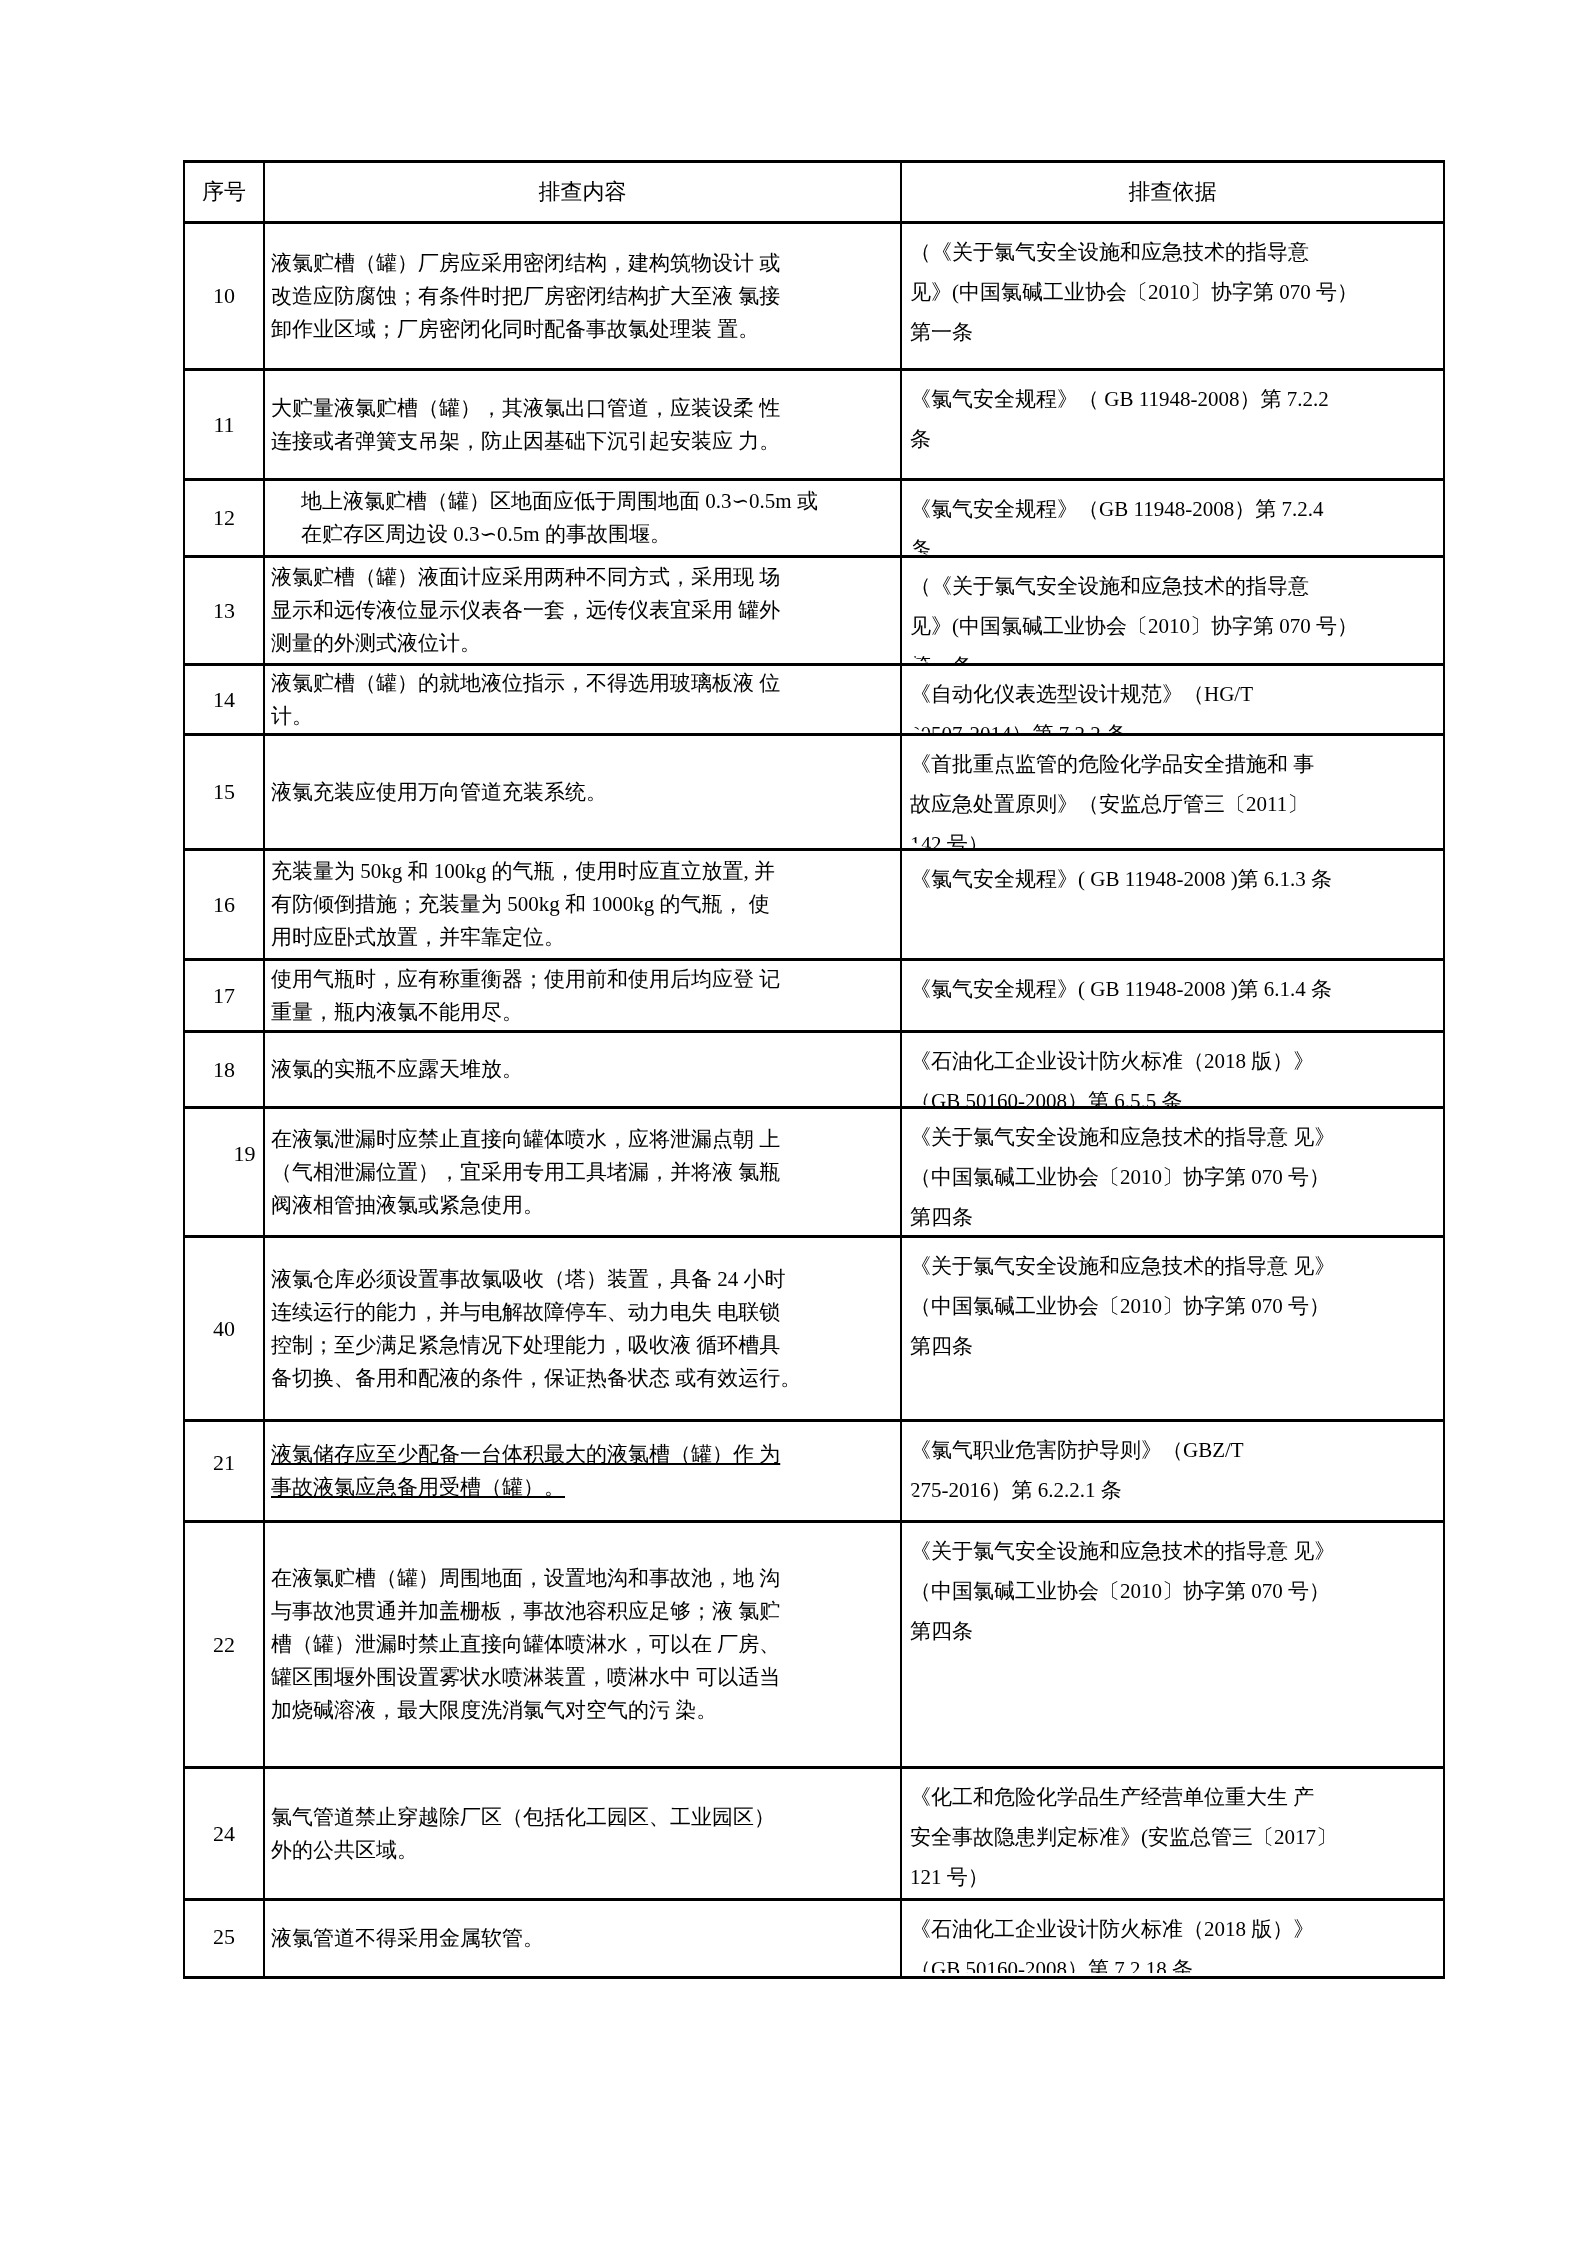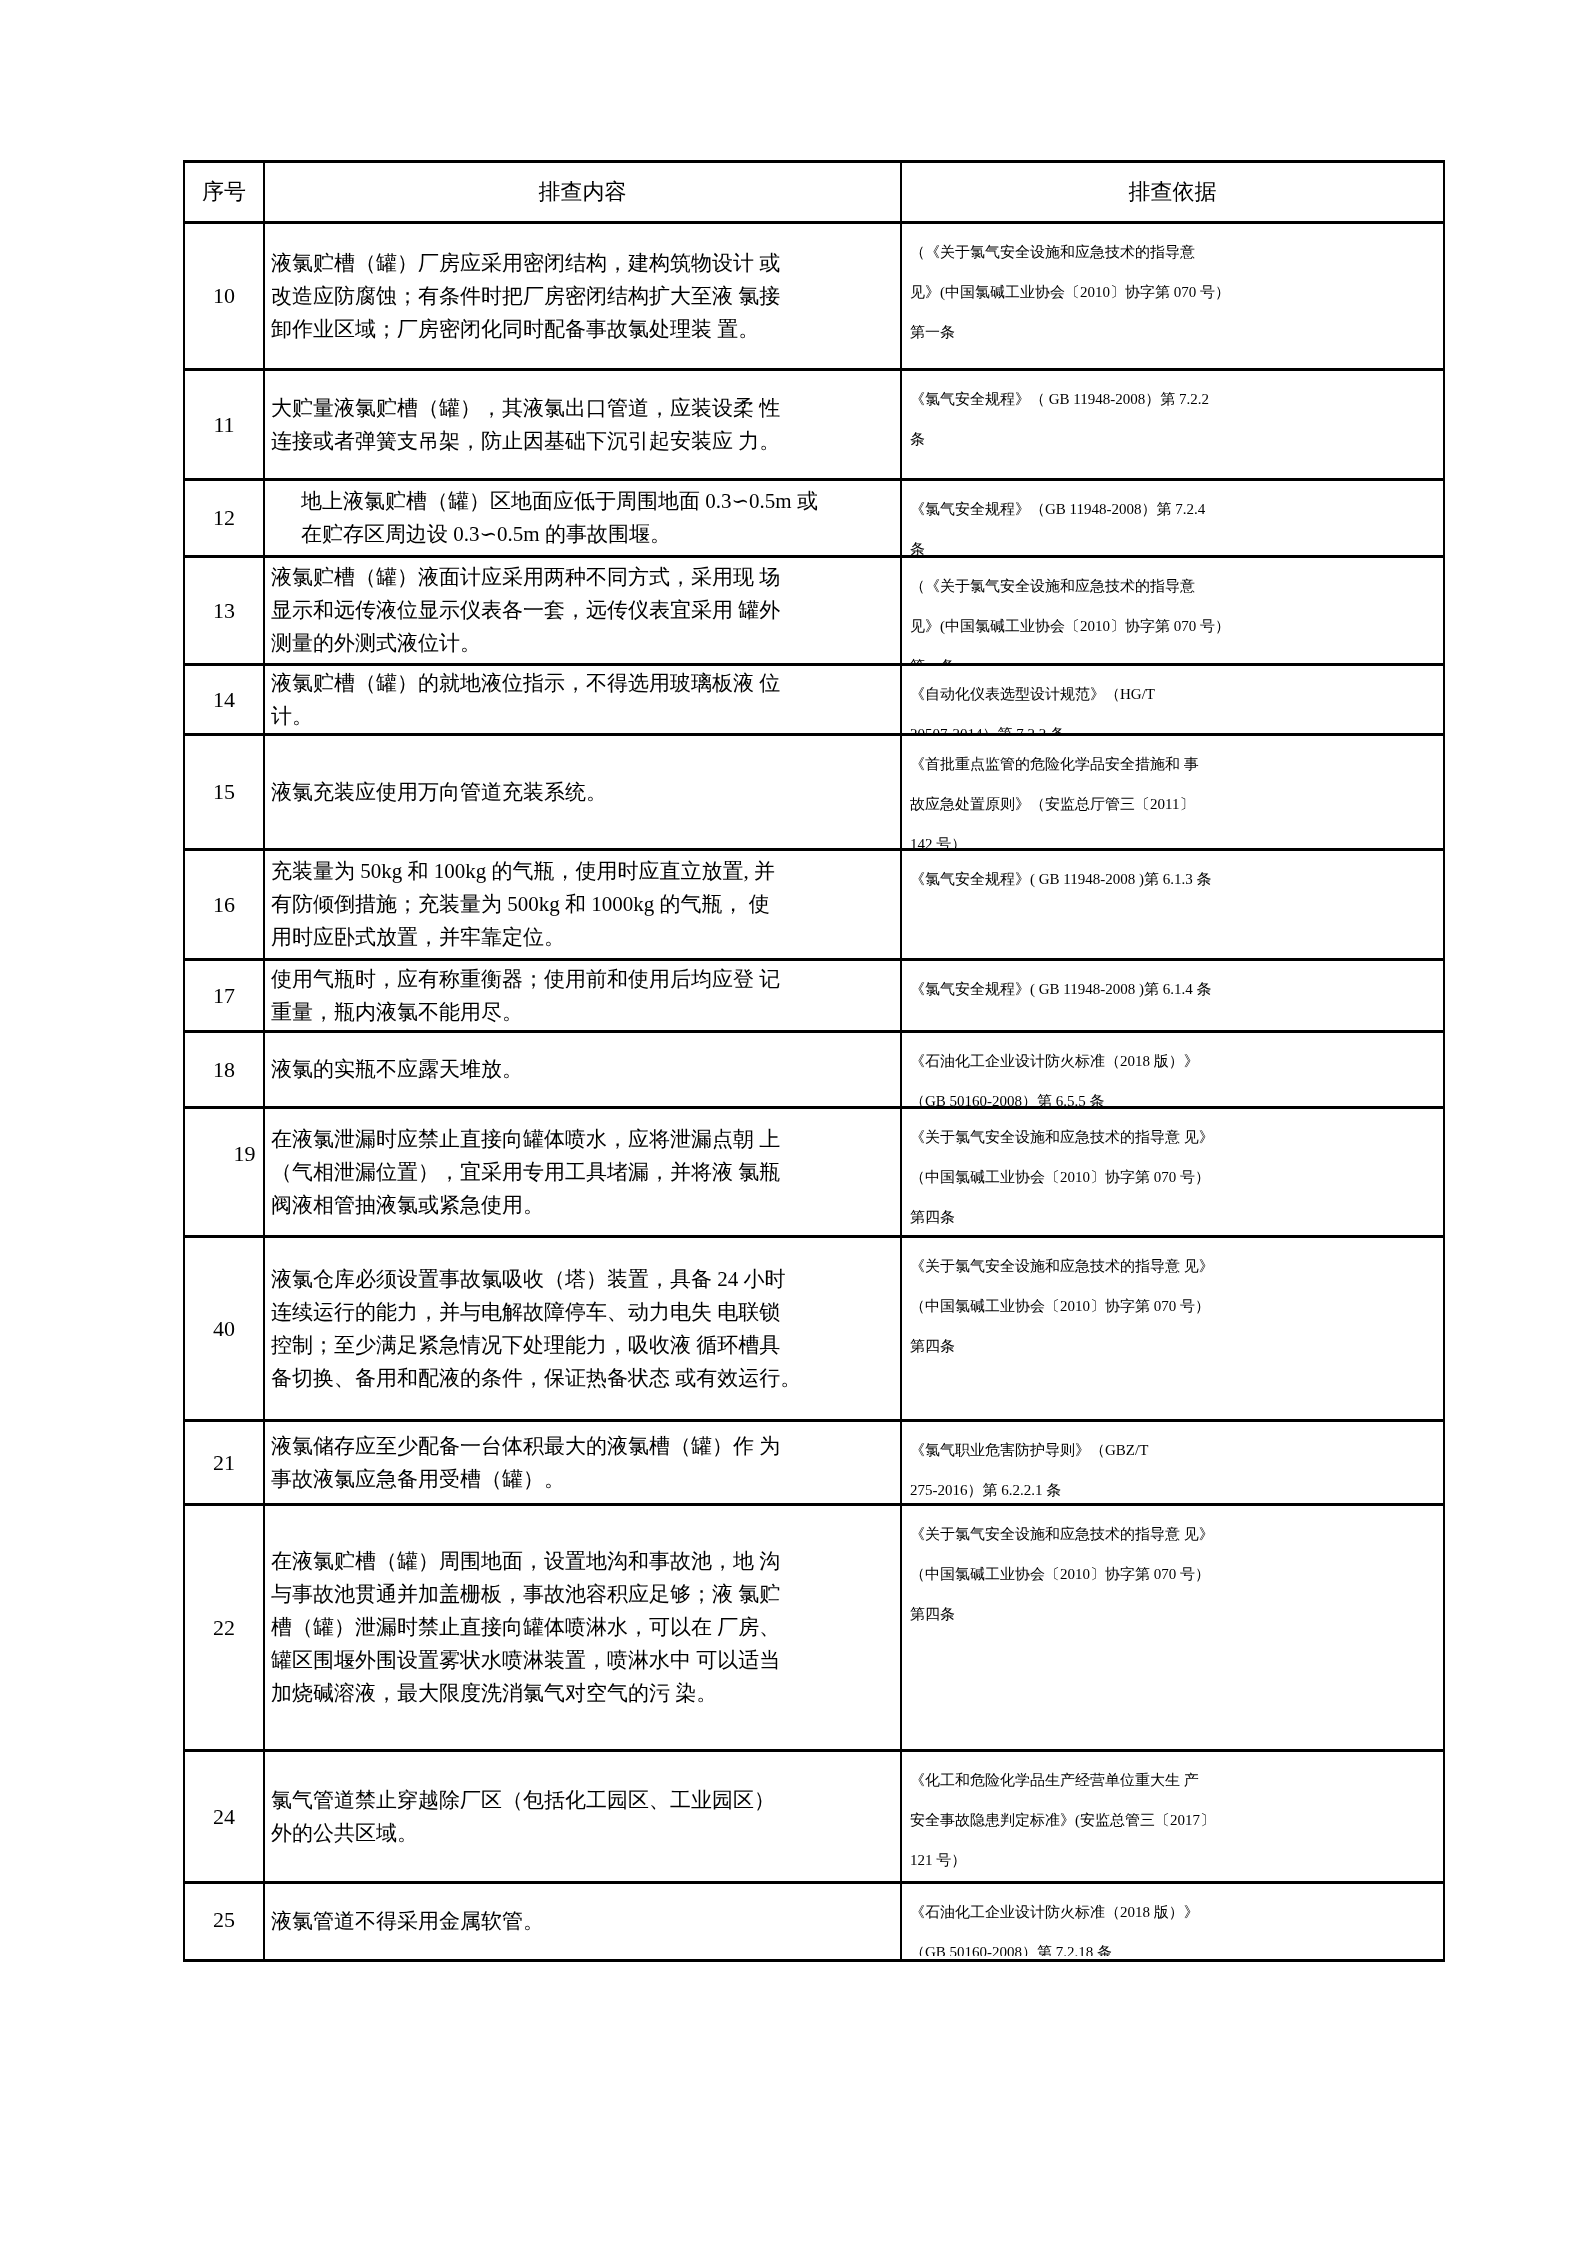--- a/index.html
+++ b/index.html
@@ -61,23 +61,24 @@
   }
   .content-txt{
     width:100%;
     font-size:21px;
     line-height:33px;
     white-space:pre-wrap;
     text-align:justify;
   }
   .basis-clip{
     padding:8px 4px 0 8px;
-    font-size:15px;
+    font-size:21px;
     line-height:40px;
     white-space:pre-wrap;
+    border-radius:30px;
   }
 </style>
 </head>
 <body>
 
 <div class="page">
   <table class="checklist">
     <colgroup>
       <col class="col-num">
       <col class="col-content">
@@ -268,21 +269,21 @@
             <div class="clip basis-clip" style="height: 181px;">《关于氯气安全设施和应急技术的指导意 见》
 （中国氯碱工业协会〔2010〕协字第 070 号）
 第四条</div>
           </td>
         </tr>
         <tr>
           <td>
             <div class="clip num-clip" style="height: 81px;">21</div>
           </td>
           <td>
-            <div class="clip content-clip" style="height: 81px;">
+            <div class="clip content-clip" style="height: 98px; text-decoration: underline;">
               <div class="content-txt">液氯储存应至少配备一台体积最大的液氯槽（罐）作 为
 事故液氯应急备用受槽（罐）。</div>
             </div>
           </td>
           <td>
             <div class="clip basis-clip" style="height: 81px;">《氯气职业危害防护导则》（GBZ/T
 275-2016）第 6.2.2.1 条</div>
           </td>
         </tr>
         <tr>

